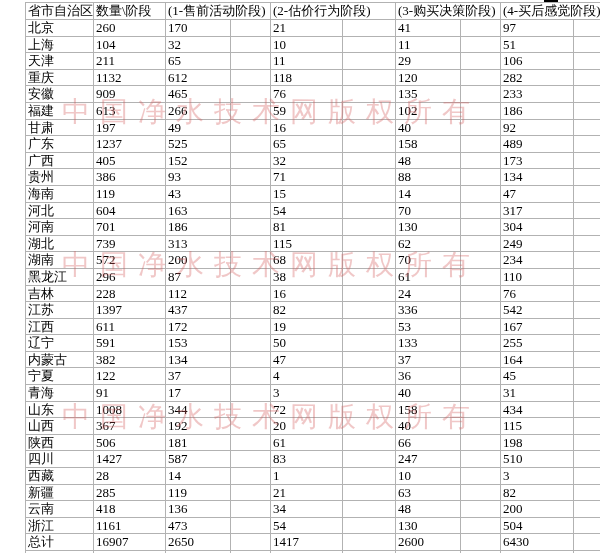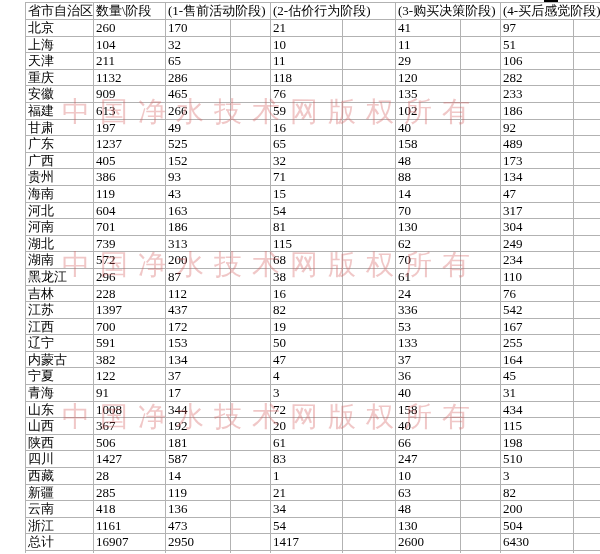--- a/index.html
+++ b/index.html
@@ -148,21 +148,21 @@
             <td class="c-num">11</td>
             <td class="c-gap"></td>
             <td class="c-num">29</td>
             <td class="c-gap"></td>
             <td class="c-num">106</td>
             <td class="c-gap"></td>
           </tr>
           <tr>
             <td class="c-name">重庆</td>
             <td class="c-qty">1132</td>
-            <td class="c-num">286</td>
+            <td class="c-num">612</td>
             <td class="c-gap"></td>
             <td class="c-num">118</td>
             <td class="c-gap"></td>
             <td class="c-num">120</td>
             <td class="c-gap"></td>
             <td class="c-num">282</td>
             <td class="c-gap"></td>
           </tr>
           <tr>
             <td class="c-name">安徽</td>
@@ -327,21 +327,21 @@
             <td class="c-gap"></td>
             <td class="c-num">82</td>
             <td class="c-gap"></td>
             <td class="c-num">336</td>
             <td class="c-gap"></td>
             <td class="c-num">542</td>
             <td class="c-gap"></td>
           </tr>
           <tr>
             <td class="c-name">江西</td>
-            <td class="c-qty">700</td>
+            <td class="c-qty">611</td>
             <td class="c-num">172</td>
             <td class="c-gap"></td>
             <td class="c-num">19</td>
             <td class="c-gap"></td>
             <td class="c-num">53</td>
             <td class="c-gap"></td>
             <td class="c-num">167</td>
             <td class="c-gap"></td>
           </tr>
           <tr>
@@ -484,21 +484,21 @@
             <td class="c-num">54</td>
             <td class="c-gap"></td>
             <td class="c-num">130</td>
             <td class="c-gap"></td>
             <td class="c-num">504</td>
             <td class="c-gap"></td>
           </tr>
           <tr>
             <td class="c-name">总计</td>
             <td class="c-qty">16907</td>
-            <td class="c-num">2950</td>
+            <td class="c-num">2650</td>
             <td class="c-gap"></td>
             <td class="c-num">1417</td>
             <td class="c-gap"></td>
             <td class="c-num">2600</td>
             <td class="c-gap"></td>
             <td class="c-num">6430</td>
             <td class="c-gap"></td>
           </tr>
           <tr class="partial-row">
             <td></td>

